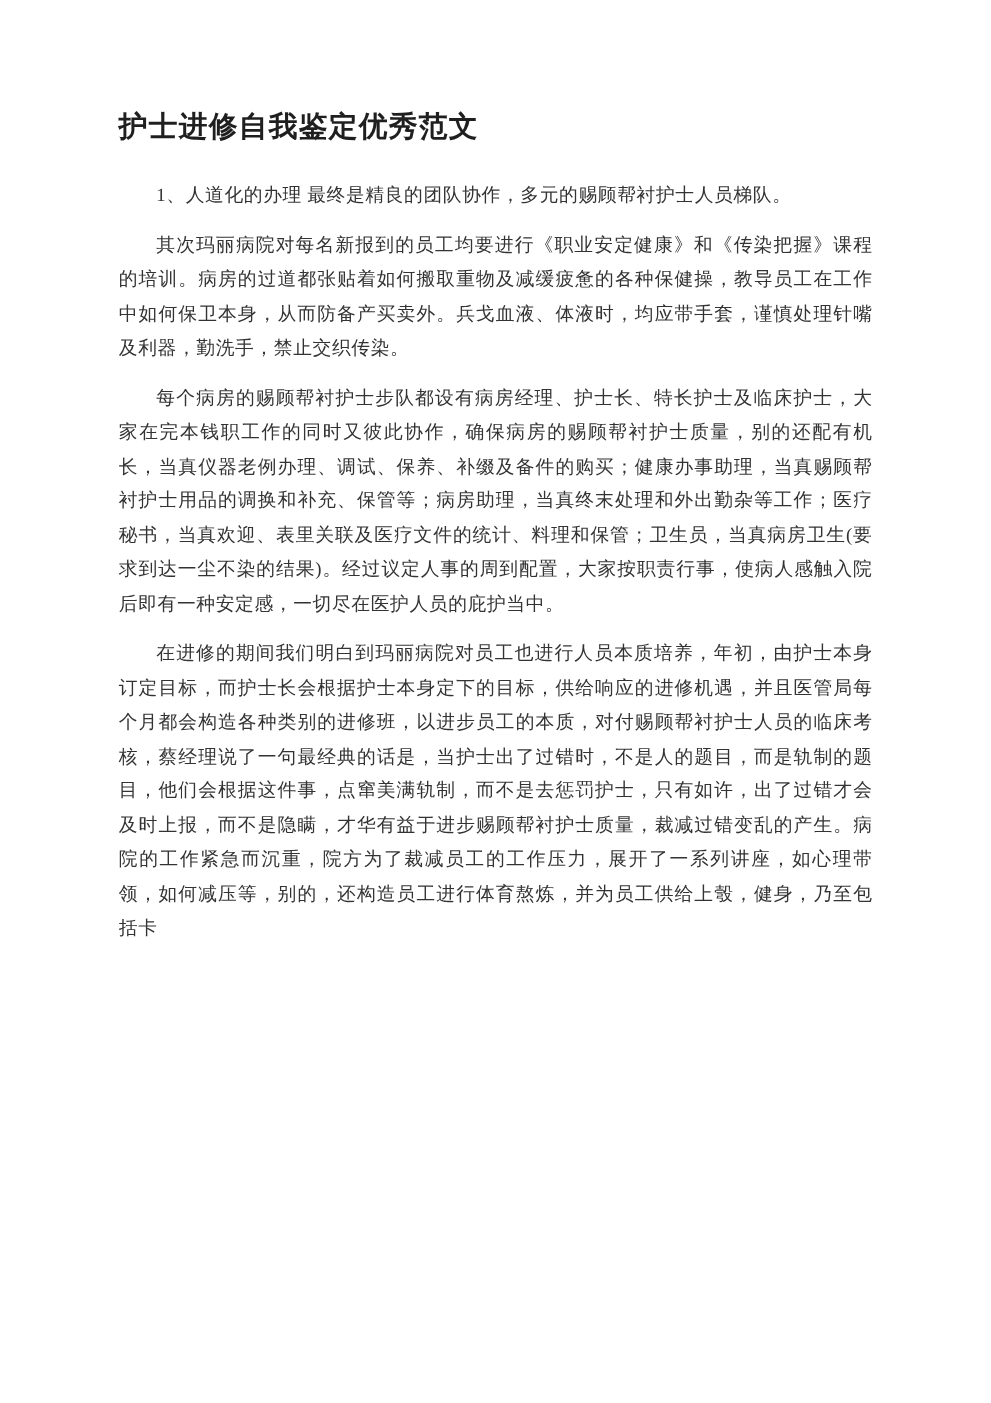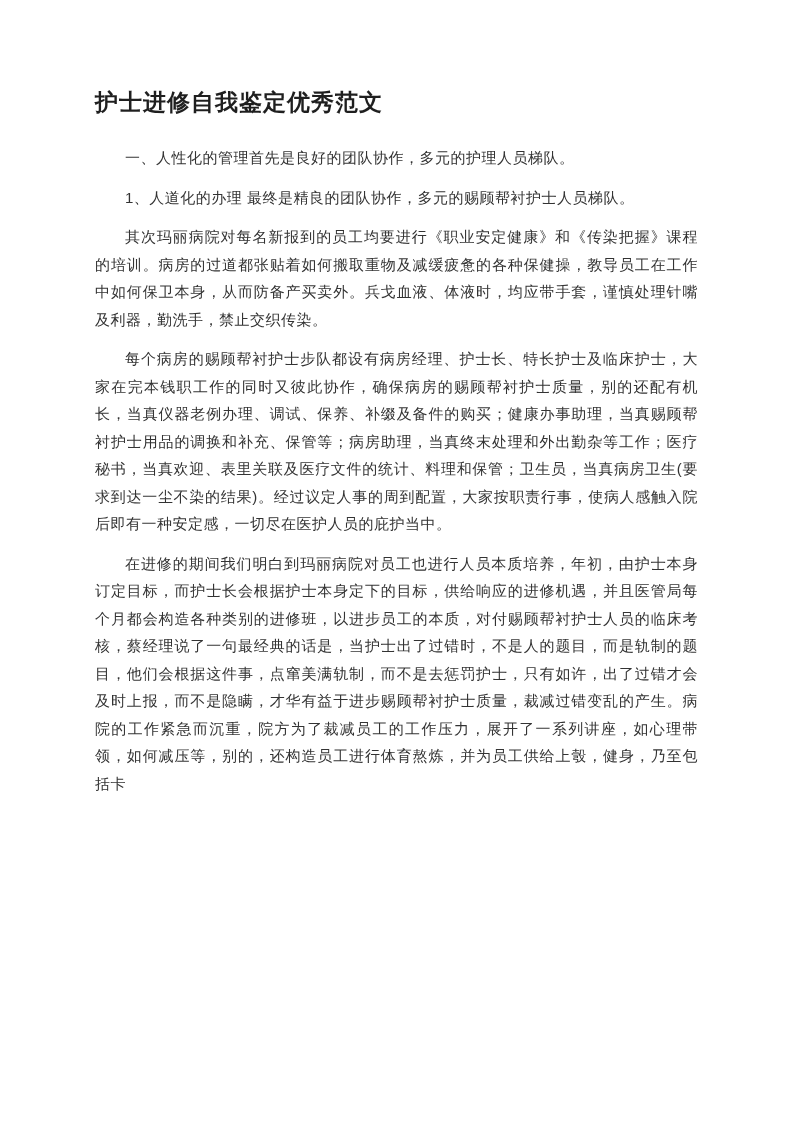--- a/index.html
+++ b/index.html
@@ -9,21 +9,21 @@
   }
   .page {
     position: relative;
     width: 793px;
     height: 1122px;
     margin: 0 auto;
     background: #ffffff;
     box-sizing: border-box;
     padding: 86px 95px 40px 95px;
     overflow: hidden;
-    font-family: Liberation Sans, sans-serif;
+    font-family: Liberation Serif, serif;
     color: #333333;
   }
   .doc-title {
     font-size: 23px;
     font-weight: bold;
     color: #1f1f1f;
     margin: 0 0 26px 0;
     line-height: 32px;
     letter-spacing: 1px;
   }
@@ -38,21 +38,20 @@
     word-break: break-all;
     color: #333333;
   }
 </style>
 </head>
 <body>
 
 <div class="page">
   <h1 class="doc-title">护士进修自我鉴定优秀范文</h1>
 
-  <p class="doc-paragraph">一、人性化的管理首先是良好的团队协作，多元的护理人员梯队。</p>
 
 
 
   <p class="doc-paragraph">1、人道化的办理 最终是精良的团队协作，多元的赐顾帮衬护士人员梯队。</p>
 
   <p class="doc-paragraph">其次玛丽病院对每名新报到的员工均要进行《职业安定健康》和《传染把握》课程的培训。病房的过道都张贴着如何搬取重物及减缓疲惫的各种保健操，教导员工在工作中如何保卫本身，从而防备产买卖外。兵戈血液、体液时，均应带手套，谨慎处理针嘴及利器，勤洗手，禁止交织传染。</p>
 
   <p class="doc-paragraph">每个病房的赐顾帮衬护士步队都设有病房经理、护士长、特长护士及临床护士，大家在完本钱职工作的同时又彼此协作，确保病房的赐顾帮衬护士质量，别的还配有机长，当真仪器老例办理、调试、保养、补缀及备件的购买；健康办事助理，当真赐顾帮衬护士用品的调换和补充、保管等；病房助理，当真终末处理和外出勤杂等工作；医疗秘书，当真欢迎、表里关联及医疗文件的统计、料理和保管；卫生员，当真病房卫生(要求到达一尘不染的结果)。经过议定人事的周到配置，大家按职责行事，使病人感触入院后即有一种安定感，一切尽在医护人员的庇护当中。</p>
 
   <p class="doc-paragraph">在进修的期间我们明白到玛丽病院对员工也进行人员本质培养，年初，由护士本身订定目标，而护士长会根据护士本身定下的目标，供给响应的进修机遇，并且医管局每个月都会构造各种类别的进修班，以进步员工的本质，对付赐顾帮衬护士人员的临床考核，蔡经理说了一句最经典的话是，当护士出了过错时，不是人的题目，而是轨制的题目，他们会根据这件事，点窜美满轨制，而不是去惩罚护士，只有如许，出了过错才会及时上报，而不是隐瞒，才华有益于进步赐顾帮衬护士质量，裁减过错变乱的产生。病院的工作紧急而沉重，院方为了裁减员工的工作压力，展开了一系列讲座，如心理带领，如何减压等，别的，还构造员工进行体育熬炼，并为员工供给上彀，健身，乃至包括卡</p>

